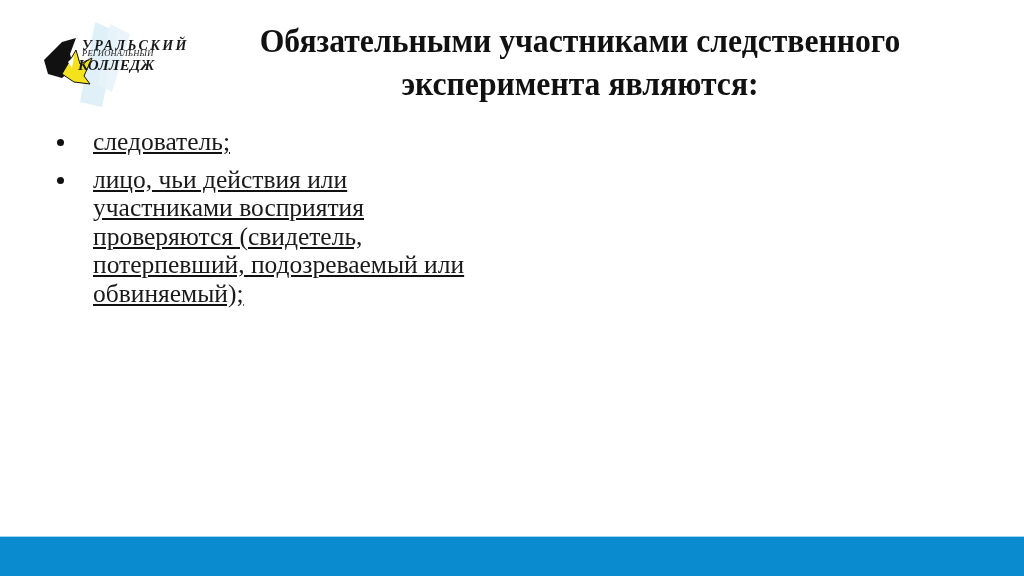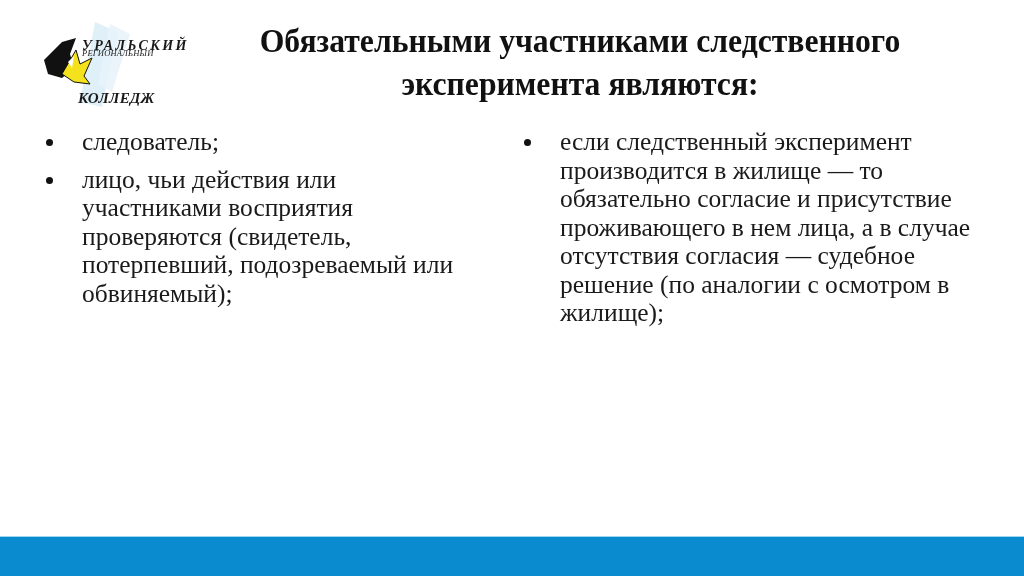--- a/index.html
+++ b/index.html
@@ -27,42 +27,42 @@
       position: absolute;
       left: 42px;
       font-family: "Liberation Serif", serif;
       font-style: italic;
       color: #1a1a1a;
       white-space: nowrap;
       line-height: 1;
     }
     .logo-line1 { top: 17px; font-size: 14px; letter-spacing: 2.4px; font-weight: bold; }
     .logo-line2 { top: 27px; font-size: 8.5px; letter-spacing: 0.2px; }
-    .logo-line3 { top: 36px; font-size: 15px; font-weight: bold; letter-spacing: 0.3px; left: 38px; margin-top: 33px; }
+    .logo-line3 { top: 36px; font-size: 15px; font-weight: bold; letter-spacing: 0.3px; left: 38px; }
 
     .title {
       position: absolute;
       left: 175px;
       top: 20px;
       width: 810px;
       text-align: center;
       font-family: "Liberation Serif", serif;
       font-weight: bold;
       font-size: 33px;
       line-height: 43px;
       color: #111111;
       transform: scaleX(0.96);
       transform-origin: center top;
     }
 
     .col {
       position: absolute;
       top: 128px;
     }
-    .col-left { left: 40px; width: 440px; }
+    .col-left { left: 51px; width: 440px; text-decoration: underline; }
     .col-right { left: 518px; width: 470px; }
 
     ul.bullets {
       list-style: none;
       margin: 0;
       padding: 0;
     }
     ul.bullets li {
       position: relative;
       padding-left: 42px;
@@ -129,18 +129,14 @@
       <span class="bullet-dot"></span>
       <span>лицо, чьи действия или участниками восприятия проверяются (свидетель, потерпевший, подозреваемый или обвиняемый);</span>
     </li>
   </ul>
 </div>
 
 <div class="bottom-band"></div>
 
 <div class="col col-right bottom-band-overlay-text">
   <ul class="bullets">
-    <li>
-      <span class="bullet-dot"></span>
-      <span>если следственный эксперимент производится в жилище — то обязательно согласие и присутствие проживающего в нем лица, а в случае отсутствия согласия — судебное решение (по аналогии с осмотром в жилище);</span>
-    </li>
   </ul>
 </div>
 
 </body></html>

